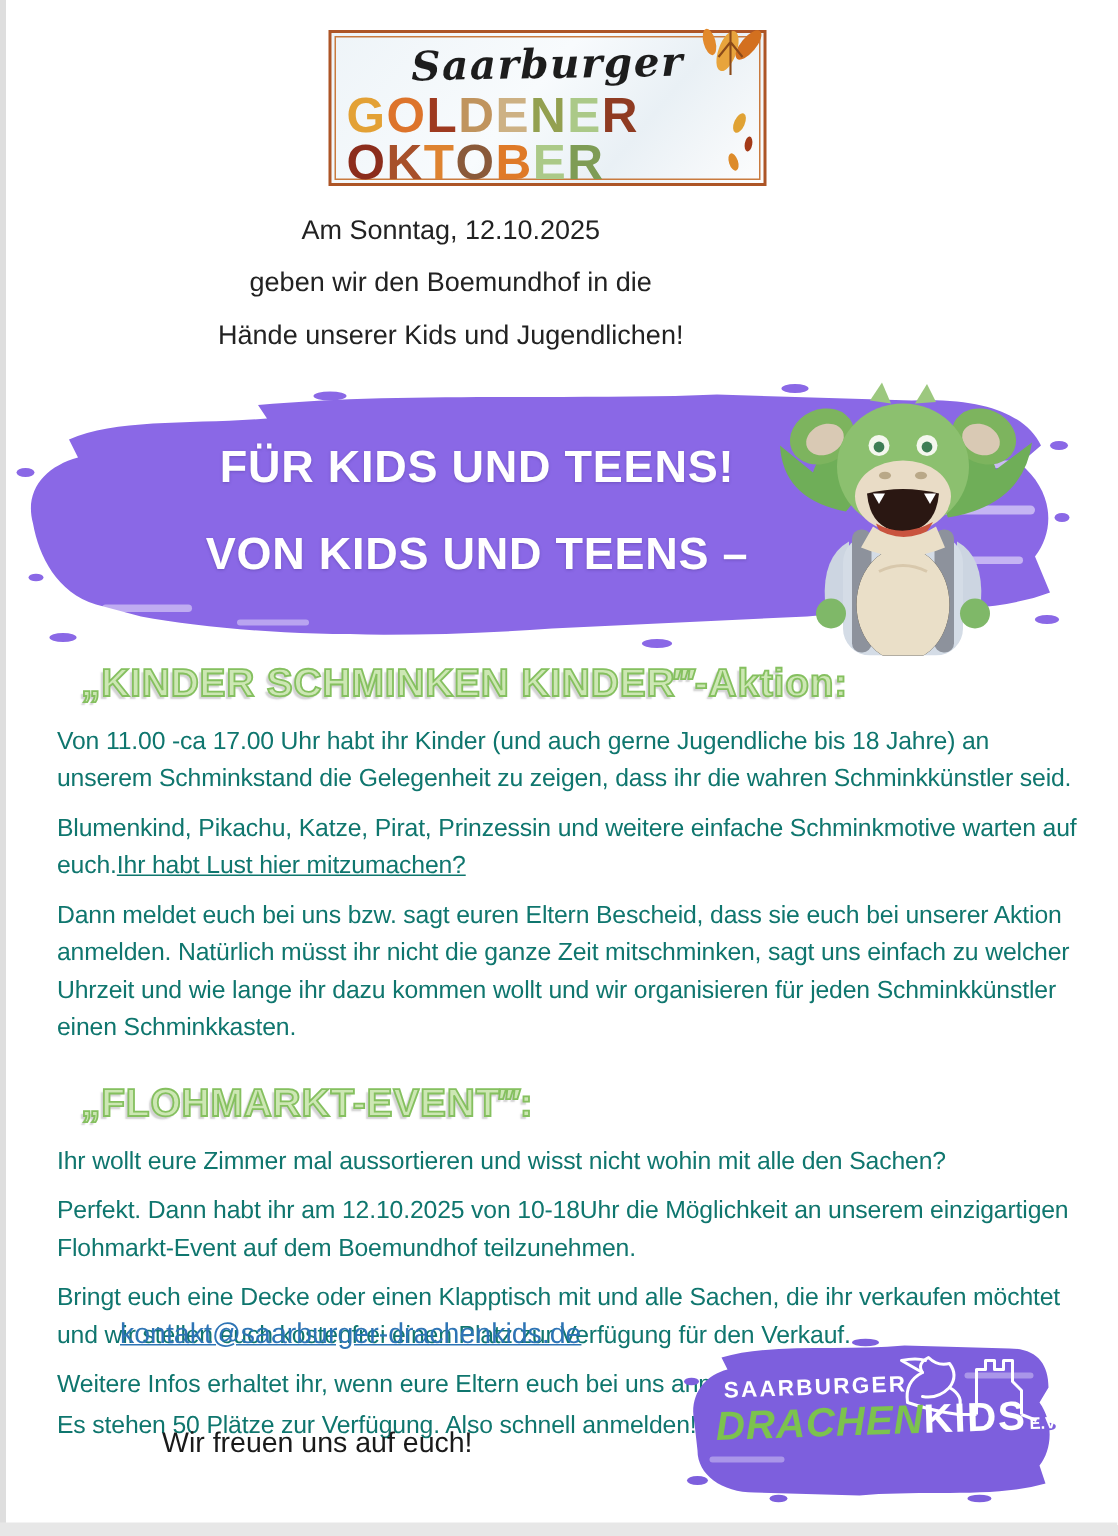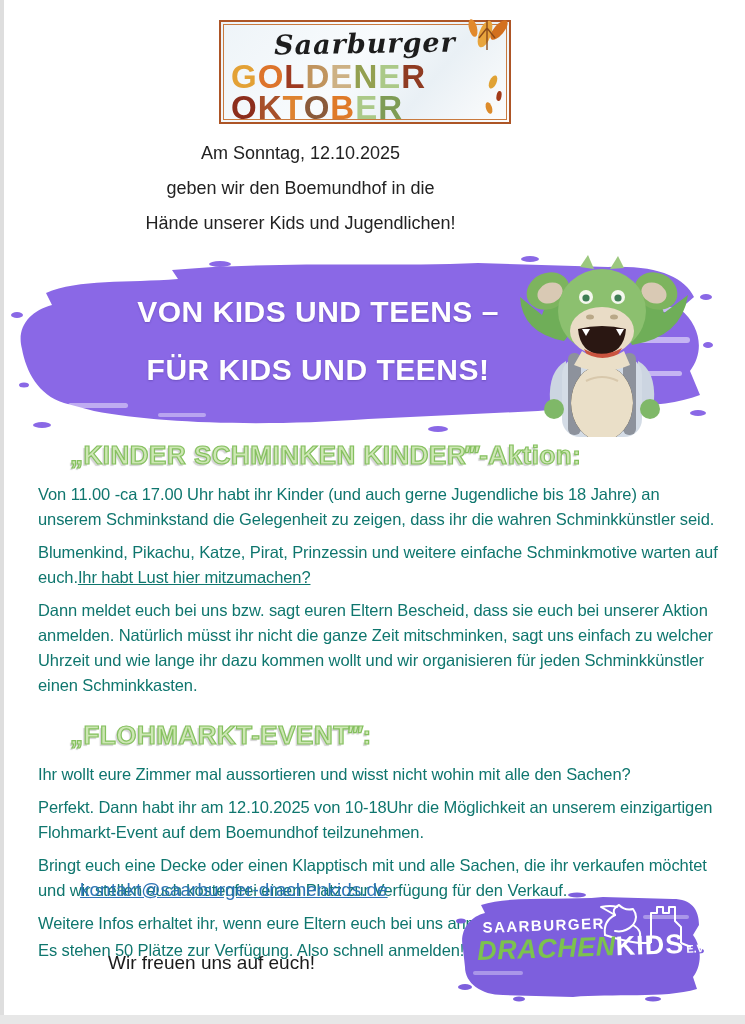--- a/index.html
+++ b/index.html
@@ -36,21 +36,21 @@
   #banner-text{position:absolute;left:60px;top:30px;width:500px;text-align:center;
     color:#ffffff;font-weight:bold;font-size:30px;line-height:58px;letter-spacing:0.5px;
     text-shadow:0 1px 2px rgba(60,40,120,0.35);}
   #mascot{position:absolute;right:14px;top:0px;width:196px;height:184px;}
 
   
   #content{position:absolute;left:38px;top:440px;width:684px;}
   .green-heading{font-size:26px;font-weight:bold;letter-spacing:0.5px;
     color:#cde7b4;-webkit-text-stroke:1.2px #85c05f;
     text-shadow:-2px 2px 1px rgba(130,130,130,0.35);
-    margin:0 0 11px 32px;}
+    margin:0 0 11px 16px;}
   .body-p{font-size:16.5px;line-height:25px;letter-spacing:-0.1px;margin:0 0 8px 0;color:#0f766e;}
   .underline-q{text-decoration:underline;}
   .heading2{margin-top:22px;}
 
   
   #email-link{position:absolute;left:80px;top:863px;font-size:19px;color:#2e74b5;
     text-decoration:underline;cursor:pointer;margin-top:16px;}
   #closing{position:absolute;left:108px;top:952px;font-size:19px;color:#1a1a1a;}
 
   
@@ -112,22 +112,22 @@
       <ellipse cx="430" cy="176" rx="10" ry="3" fill="#8a68e6"></ellipse>
       <ellipse cx="616" cy="170" rx="7" ry="3" fill="#8a68e6"></ellipse>
       <rect x="598" y="54" width="78" height="5" rx="2.5" fill="#ffffff" opacity="0.55"></rect>
       <rect x="612" y="84" width="70" height="6" rx="3" fill="#ffffff" opacity="0.5"></rect>
       <rect x="590" y="118" width="84" height="5" rx="2.5" fill="#ffffff" opacity="0.5"></rect>
       <rect x="60" y="150" width="60" height="5" rx="2.5" fill="#ffffff" opacity="0.45"></rect>
       <rect x="150" y="160" width="48" height="4" rx="2" fill="#ffffff" opacity="0.4"></rect>
     </svg>
 
     <div id="banner-text">
+      <div>FÜR KIDS UND TEENS!</div>
       <div>VON KIDS UND TEENS –</div>
-      <div>FÜR KIDS UND TEENS!</div>
     </div>
 
     <svg id="mascot" viewBox="0 0 196 184">
 
       <path d="M60,88 Q18,80 16,44 L38,62 Q42,48 52,54 L56,42 Q66,62 78,66 Z" fill="#6fae58"></path>
       <path d="M128,92 Q178,84 184,42 L160,60 Q156,46 146,52 L142,40 Q132,62 118,68 Z" fill="#6fae58"></path>
 
       <path d="M62,108 Q44,118 46,148 L62,158 Z" fill="#ccd5e1"></path>
       <path d="M134,108 Q152,118 150,148 L134,158 Z" fill="#ccd5e1"></path>
       <rect x="58" y="104" width="80" height="80" rx="18" fill="#d4dce6"></rect>

